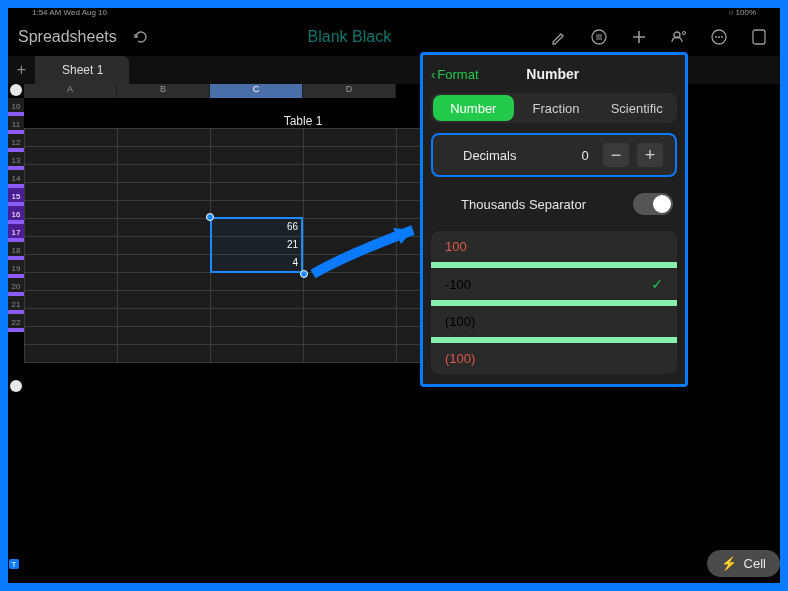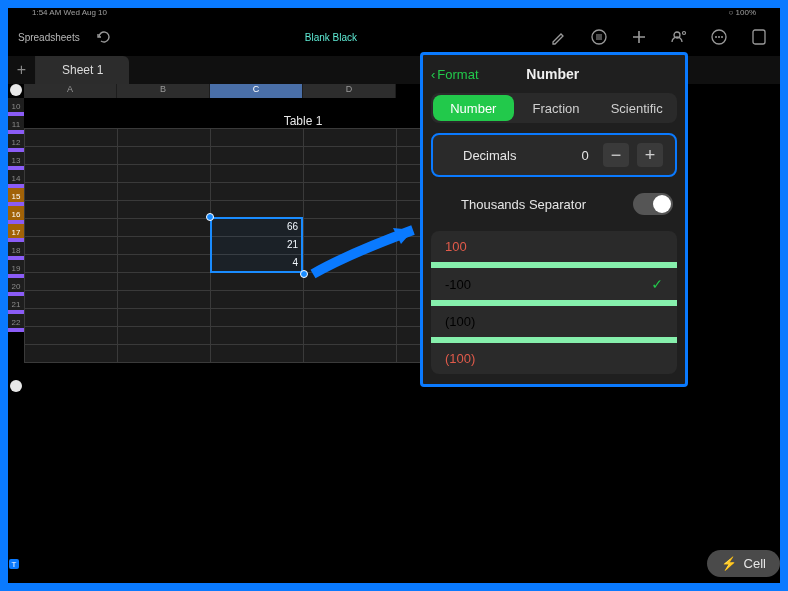--- a/index.html
+++ b/index.html
@@ -1,33 +1,33 @@
 <!DOCTYPE html>
 <html><head>
 <meta charset="utf-8">
 <style>
   * { box-sizing: border-box; margin: 0; padding: 0; font-family: -apple-system, "Helvetica Neue", Arial, sans-serif; }
   body { background:#0a7aff; width:788px; height:591px; overflow:hidden; position:relative; }
   .frame { position:absolute; left:8px; top:8px; right:8px; bottom:8px; background:#000; display:flex; flex-direction:column; }
   .statusbar { height:10px; color:#fff; font-size:8px; padding:0 24px; display:flex; justify-content:space-between; opacity:.6; }
-  .topbar { height:38px; display:flex; align-items:center; padding:0 10px; color:#b8b8b8; font-size:10px; }
-  .title-area { flex:1; text-align:center; color:#5eead4; }
+  .topbar { height:38px; display:flex; align-items:center; padding:0 10px; color:#b8b8b8; font-size:16px; }
+  .title-area { flex:1; text-align:center; color:#0f766e; }
   .topbar .left { display:flex; align-items:center; gap:12px; }
   .icon-btn { width:22px; height:22px; display:inline-flex; align-items:center; justify-content:center; color:#9a9a9a; }
   .icon-row { display:flex; gap:18px; align-items:center; }
   .tabstrip { height:28px; background:#101010; display:flex; align-items:stretch; }
   .tab-plus { width:28px; display:flex; align-items:center; justify-content:center; color:#8a8a8a; border-right:1px solid #2a2a2a; }
   .tab { background:#2c2c2c; color:#dcdcdc; font-size:12px; display:flex; align-items:center; padding:0 26px; border-top-right-radius:6px; border-top-left-radius:0; }
   .sheet-area { position:relative; flex:1; background:#000; }
   .col-headers { position:absolute; left:16px; top:0; height:14px; display:flex; }
   .colh { width:93px; text-align:center; font-size:9px; color:#9a9a9a; background:#2d2d2d; border-right:1px solid #1d1d1d; }
   .colh.sel { background:#4a6fa8; color:#fff; }
   .row-headers { position:absolute; left:0; top:14px; width:16px; }
   .rowh { height:18px; font-size:8px; color:#8a8a8a; background:#1e1e1e; text-align:center; line-height:18px; border-bottom:4px solid #8b5cf6; }
-  .rowh.sel { background:#a16207; color:#fff; }
+  .rowh.sel { background:#4c1d95; color:#fff; }
   .table-title { position:absolute; left:16px; top:26px; width:558px; text-align:center; color:#e6e6e6; font-size:12px; padding:4px 0; }
   .grid { position:absolute; left:16px; top:44px; }
   .grid table { border-collapse:collapse; }
   .grid td { width:93px; height:18px; border:1px solid #3a3a3a; background:#1c1c1c; }
   .grid td.lastcol { border-right:1px solid #222; }
   .selection { position:absolute; border:2px solid #1a8cff; background:rgba(26,140,255,.05); }
   .sel-handle { position:absolute; width:8px; height:8px; background:#1a8cff; border:1px solid #fff; border-radius:50%; }
   .cellval { position:absolute; color:#fff; font-size:10px; text-align:right; width:85px; }
   .corner-circle { position:absolute; width:12px; height:12px; background:#e8e8e8; border-radius:50%; }
   .arrow-annot { position:absolute; left:300px; top:140px; width:120px; height:60px; }

